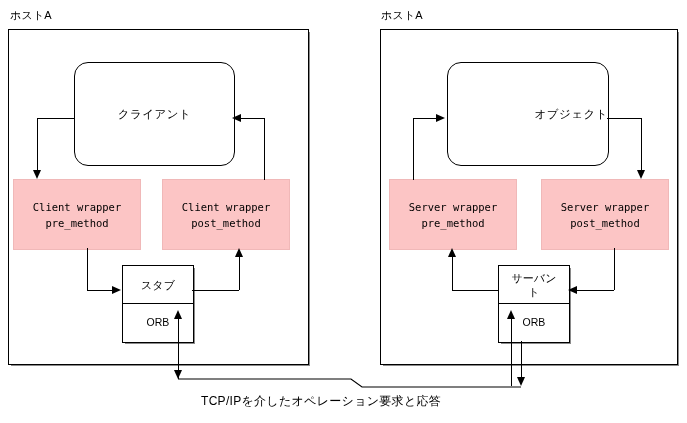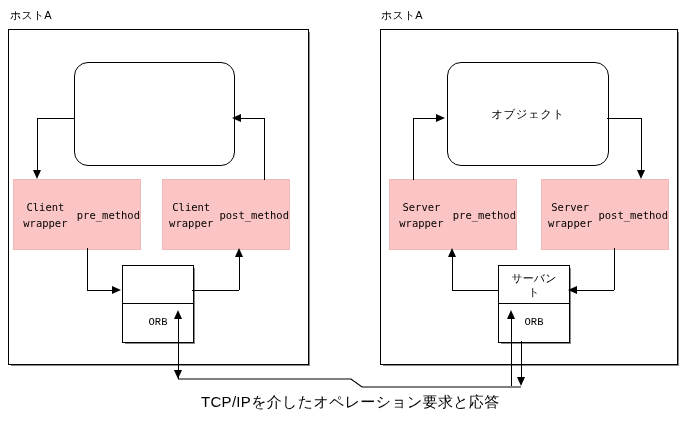--- a/index.html
+++ b/index.html
@@ -46,21 +46,21 @@
     line-height: 16px;
     color: #000;
     text-align: center;
     letter-spacing: 0.5px;
   }
   .pink-box {
     position: absolute;
     border: 1px solid #f0b8b8;
     background: #fcc5c5;
     display: flex;
-    flex-direction: row;
+    flex-direction: column;
     align-items: center;
     justify-content: center;
     font-family: "DejaVu Sans Mono", "Liberation Mono", monospace;
     font-size: 10.5px;
     line-height: 16px;
     color: #000;
     text-align: center;
   }
   .cell-box {
     position: absolute;
@@ -82,21 +82,21 @@
     box-sizing: border-box;
   }
   .cell-divider {
     position: absolute;
     left: 0;
     width: 100%;
     height: 0;
     border-top: 1px solid #000;
   }
   .orb-text {
-    font-family: Liberation Mono, monospace;
+    font-family: Liberation Sans, sans-serif;
     font-size: 10.5px;
   }
 
   
   .hline {
     position: absolute;
     height: 0;
     border-top: 1px solid #000;
   }
   .vline {
@@ -124,21 +124,21 @@
     border-bottom: 4.5px solid transparent;
     border-left: 9px solid #000;
   }
   .arrow-left {
     border-top: 4.5px solid transparent;
     border-bottom: 4.5px solid transparent;
     border-right: 9px solid #000;
   }
   .caption {
     position: absolute;
-    font-size: 15px;
+    font-size: 12px;
     color: #000;
     white-space: nowrap;
     letter-spacing: 0.3px;
   }
   .bus-svg {
     position: absolute;
     left: 0;
     top: 0;
     pointer-events: none;
   }
@@ -146,33 +146,35 @@
 </head>
 <body>
 
 <div id="canvas">
 
   <div class="host-label" style="left:10px; top:8px;">ホストA</div>
 
   <div class="host-box" style="left:8px; top:29px; width:299px; height:334px;"></div>
 
   <div class="round-box" style="left:74px; top:62px; width:159px; height:102px;">
+    <span>クライアント</span>
   </div>
 
   <div class="pink-box" style="left:13px; top:179px; width:126px; height:69px;">
     <span>Client wrapper</span>
     <span>pre_method</span>
   </div>
 
   <div class="pink-box" style="left:162px; top:179px; width:126px; height:69px;">
     <span>Client wrapper</span>
     <span>post_method</span>
   </div>
 
   <div class="cell-box" style="left:122px; top:265px; width:70px; height:76px;">
+    <div class="cell-top" style="top:0; height:37px;">スタブ</div>
     <div class="cell-divider" style="top:37px;"></div>
     <div class="cell-bottom orb-text" style="top:38px; height:36px;">ORB</div>
   </div>
 
   <div class="hline" style="left:37px; top:118px; width:38px;"></div>
   <div class="vline" style="left:37px; top:118px; height:54px;"></div>
   <div class="arrow arrow-down" style="left:32.5px; top:170px;"></div>
 
   <div class="vline" style="left:264px; top:118px; height:62px;"></div>
   <div class="hline" style="left:241px; top:118px; width:23px;"></div>
@@ -189,21 +191,21 @@
   <div class="vline" style="left:178px; top:318px; height:61px;"></div>
   <div class="arrow arrow-up" style="left:173.5px; top:310px;"></div>
 
   <div class="vline" style="left:178px; top:341px; height:30px;"></div>
   <div class="arrow arrow-down" style="left:173.5px; top:370px;"></div>
 
   <div class="host-label" style="left:381px; top:8px;">ホストA</div>
 
   <div class="host-box" style="left:380px; top:29px; width:296px; height:334px;"></div>
 
-  <div class="round-box" style="left:447px; top:62px; width:160px; height:102px;">
+  <div class="round-box" style="left:447px; top:62px; width:160px; height:102px;align-items:flex-end;">
     <span>オブジェクト</span>
   </div>
 
   <div class="pink-box" style="left:389px; top:179px; width:126px; height:69px;">
     <span>Server wrapper</span>
     <span>pre_method</span>
   </div>
 
   <div class="pink-box" style="left:541px; top:179px; width:126px; height:69px;">
     <span>Server wrapper</span>

